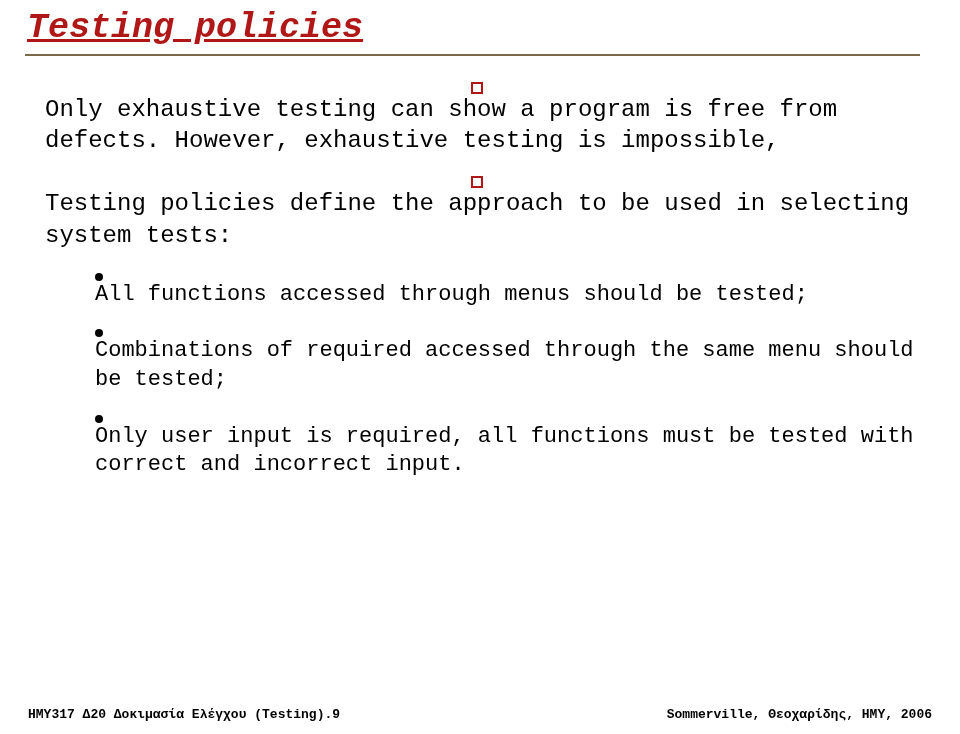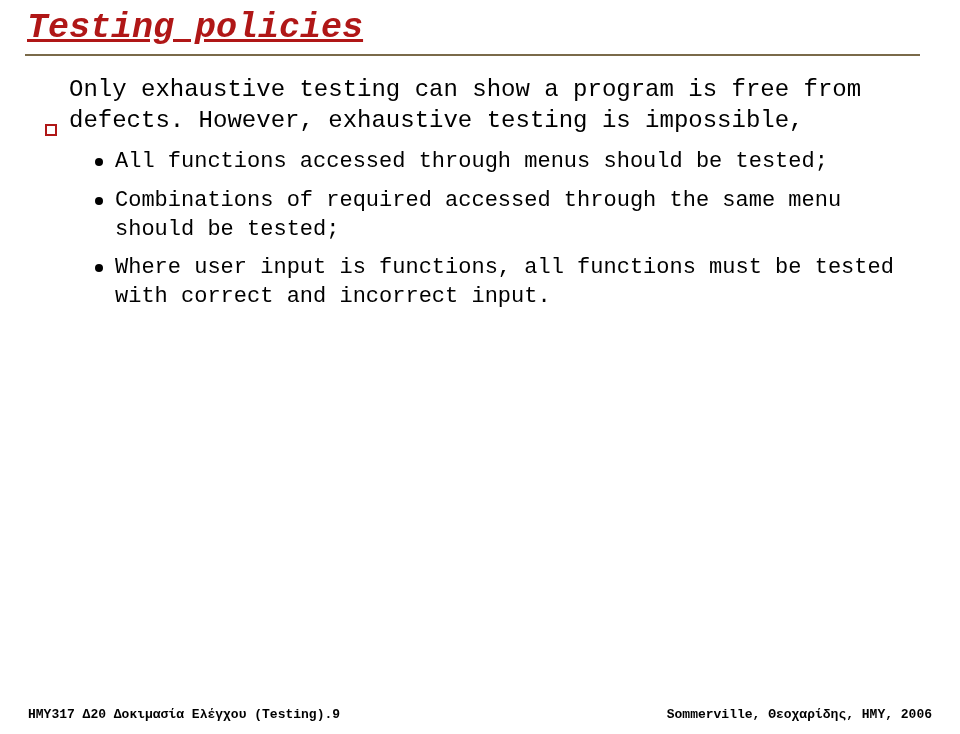--- a/index.html
+++ b/index.html
@@ -33,22 +33,23 @@
     .hr-line {
       border: none;
       border-top: 2px solid #7a6a4a;
       margin-bottom: 18px;
     }
     .content {
       padding-left: 20px;
     }
     .bullet-item {
       display: flex;
-      align-items: flex-end;
+      align-items: center;
       margin-bottom: 12px;
+      flex-direction: column;
     }
     .square-bullet {
       display: inline-block;
       width: 12px;
       height: 12px;
       border: 2px solid #b01717;
       margin-right: 12px;
       margin-top: 8px;
       flex-shrink: 0;
     }
@@ -58,20 +59,21 @@
       line-height: 1.3;
     }
     .sub-content {
       padding-left: 50px;
       margin-top: 4px;
     }
     .sub-bullet-item {
       display: flex;
       align-items: flex-start;
       margin-bottom: 10px;
+      flex-direction: column;
     }
     .dot-bullet {
       display: inline-block;
       width: 8px;
       height: 8px;
       border-radius: 50%;
       background: #000000;
       margin-right: 12px;
       margin-top: 10px;
       flex-shrink: 0;
@@ -107,33 +109,37 @@
 
 <div class="slide">
   <h1 class="title">Testing policies</h1>
   <hr class="hr-line">
 
   <div class="content">
     <div class="bullet-item">
       <span class="square-bullet"></span>
       <span class="bullet-text">Only exhaustive testing can show a program is free from defects. However, exhaustive testing is impossible,</span>
     </div>
+    <div class="bullet-item">
+      <span class="square-bullet"></span>
+      <span class="bullet-text">Testing policies define the approach to be used in selecting system tests:</span>
+    </div>
 
     <div class="sub-content">
       <div class="sub-bullet-item">
         <span class="dot-bullet"></span>
         <span class="sub-bullet-text">All functions accessed through menus should be tested;</span>
       </div>
       <div class="sub-bullet-item">
         <span class="dot-bullet"></span>
         <span class="sub-bullet-text">Combinations of required accessed through the same menu should be tested;</span>
       </div>
       <div class="sub-bullet-item">
         <span class="dot-bullet"></span>
-        <span class="sub-bullet-text">Where user input is functions, all functions must be tested with correct and incorrect input.</span>
+        <span class="sub-bullet-text">Only user input is required, all functions must be tested with correct and incorrect input.</span>
       </div>
     </div>
   </div>
 
   <div class="footer">
     <span class="footer-left">ΗΜΥ317 Δ20 Δοκιμασία Ελέγχου (Testing).9</span>
     <span class="footer-right">Sommerville, Θεοχαρίδης, ΗΜΥ, 2006</span>
   </div>
 </div>
 

